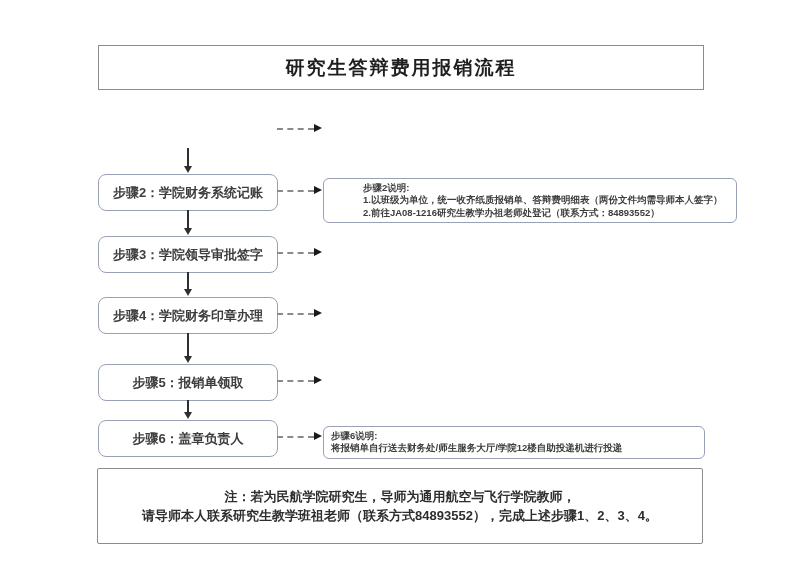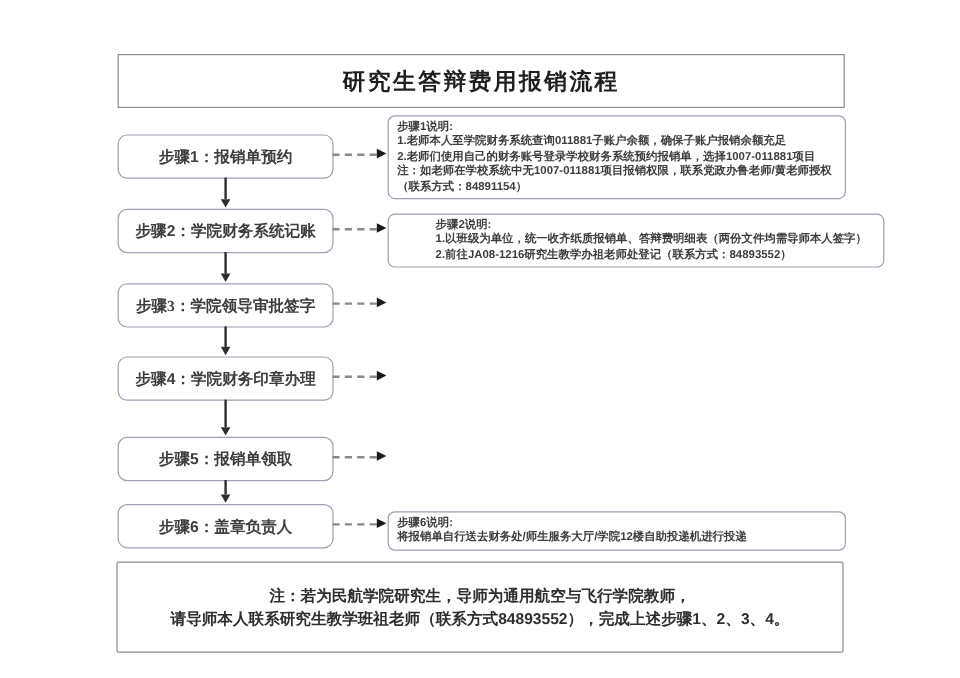--- a/index.html
+++ b/index.html
@@ -17,21 +17,21 @@
     font-family:"Liberation Serif","DejaVu Serif",serif;
     font-weight:bold; font-size:19px; letter-spacing:2px; color:#1f1f1f;
   }
   
   .step {
     position:absolute; left:98px; width:178px; height:35px;
     border:1px solid #9ba1b4; border-radius:8px; background:#ffffff;
     display:flex; align-items:center; justify-content:center;
     font-weight:bold; font-size:13px; color:#3d3d3d; white-space:nowrap;
   }
-  .s1{top:112px;} .s2{top:174px;} .s3{top:236px;font-family:Liberation Serif, serif;} .s4{top:297px;} .s5{top:364px;} .s6{top:420px;}
+  .s1{top:112px;} .s2{top:174px;} .s3{top:236px;} .s4{top:297px;} .s5{top:364px;} .s6{top:420px;}
   
   .vconn { position:absolute; left:183px; width:9px; display:flex; flex-direction:column; align-items:center; }
   .vline { width:2px; flex:1 1 auto; background:#2f2f2f; }
   .vhead { width:0; height:0; border-left:4.5px solid transparent; border-right:4.5px solid transparent; border-top:7px solid #2f2f2f; }
   .c1{top:148px;height:25px;} .c2{top:210px;height:25px;} .c3{top:272px;height:24px;}
   .c4{top:333px;height:30px;} .c5{top:400px;height:19px;}
   
   .dash { position:absolute; left:277px; width:37px; height:0; border-top:2px dashed #8a8a8a; }
   .d1{top:128px;} .d2{top:190px;} .d3{top:252px;} .d4{top:313px;} .d5{top:380px;} .d6{top:436px;}
   .dhead { position:absolute; left:314px; width:0; height:0;
@@ -55,21 +55,20 @@
 </style>
 </head>
 <body>
 
 <div class="canvas">
 
   <div class="title-box">
     <span>研究生答辩费用报销流程</span>
   </div>
 
-  <div class="step s1">步骤1：报销单预约</div>
   <div class="step s2">步骤2：学院财务系统记账</div>
   <div class="step s3">步骤3：学院领导审批签字</div>
   <div class="step s4">步骤4：学院财务印章办理</div>
   <div class="step s5">步骤5：报销单领取</div>
   <div class="step s6">步骤6：盖章负责人</div>
 
   <div class="vconn c1">
       <div class="vline"></div>
       <div class="vhead"></div>
     </div>
@@ -96,24 +95,20 @@
   <div class="dash d4"></div>
   <div class="dash d5"></div>
   <div class="dash d6"></div>
   <div class="dhead dh1"></div>
   <div class="dhead dh2"></div>
   <div class="dhead dh3"></div>
   <div class="dhead dh4"></div>
   <div class="dhead dh5"></div>
   <div class="dhead dh6"></div>
 
-  <div class="ann a1">步骤1说明:
-1.老师本人至学院财务系统查询011881子账户余额，确保子账户报销余额充足
-2.老师们使用自己的财务账号登录学校财务系统预约报销单，选择1007-011881项目
-注：如老师在学校系统中无1007-011881项目报销权限，联系党政办鲁老师/黄老师授权（联系方式：84891154）</div>
   <div class="ann a2">步骤2说明:
 1.以班级为单位，统一收齐纸质报销单、答辩费明细表（两份文件均需导师本人签字）
 2.前往JA08-1216研究生教学办祖老师处登记（联系方式：84893552）</div>
   <div class="ann a6">步骤6说明:
 将报销单自行送去财务处/师生服务大厅/学院12楼自助投递机进行投递</div>
 
   <div class="note-box">注：若为民航学院研究生，导师为通用航空与飞行学院教师，
 请导师本人联系研究生教学班祖老师（联系方式84893552），完成上述步骤1、2、3、4。</div>
 
 </div>

